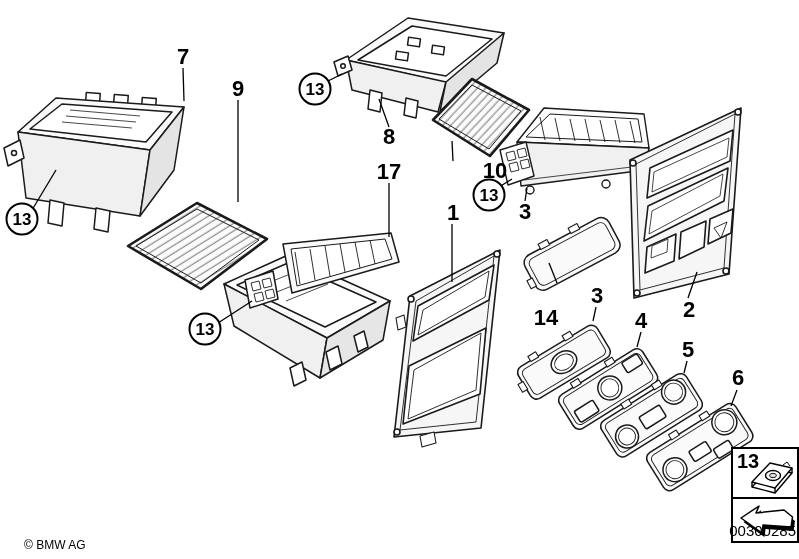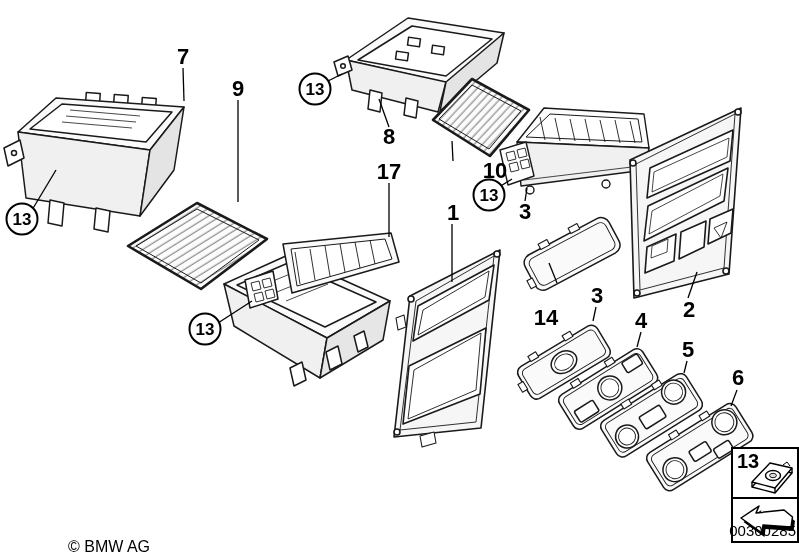--- a/index.html
+++ b/index.html
@@ -10,21 +10,21 @@
        color:#000;line-height:1;letter-spacing:0;cursor:default;}
   .circ{position:absolute;transform:translate(-50%,-50%);width:29px;height:29px;
         border:2px solid #000;border-radius:50%;background:#fff;display:flex;
         align-items:center;justify-content:center;font-size:17px;font-weight:bold;color:#000;}
   .legend-box{position:absolute;left:731px;top:447px;width:64px;height:92px;
               border:2px solid #000;background:#fff;}
   .legend-divider{position:absolute;left:0;top:48px;width:100%;height:0;
                   border-top:2px solid #000;}
   .legend-label{position:absolute;left:4px;top:1px;font-size:20px;font-weight:bold;color:#000;}
   .legend-svg{position:absolute;}
-  .copyright{position:absolute;left:24px;top:538px;font-size:16px;color:#000;margin-left:44px;}
+  .copyright{position:absolute;left:24px;top:538px;font-size:12px;color:#000;}
   .doc-number{position:absolute;right:3px;top:522px;font-size:15px;color:#000;}
 </style>
 </head>
 <body>
 
 <div class="canvas">
 
   <svg class="art" width="799" height="559" viewBox="0 0 799 559">
     <defs>
       <pattern id="ribsA" patternUnits="userSpaceOnUse" width="6.5" height="6.5" patternTransform="rotate(-32)">

